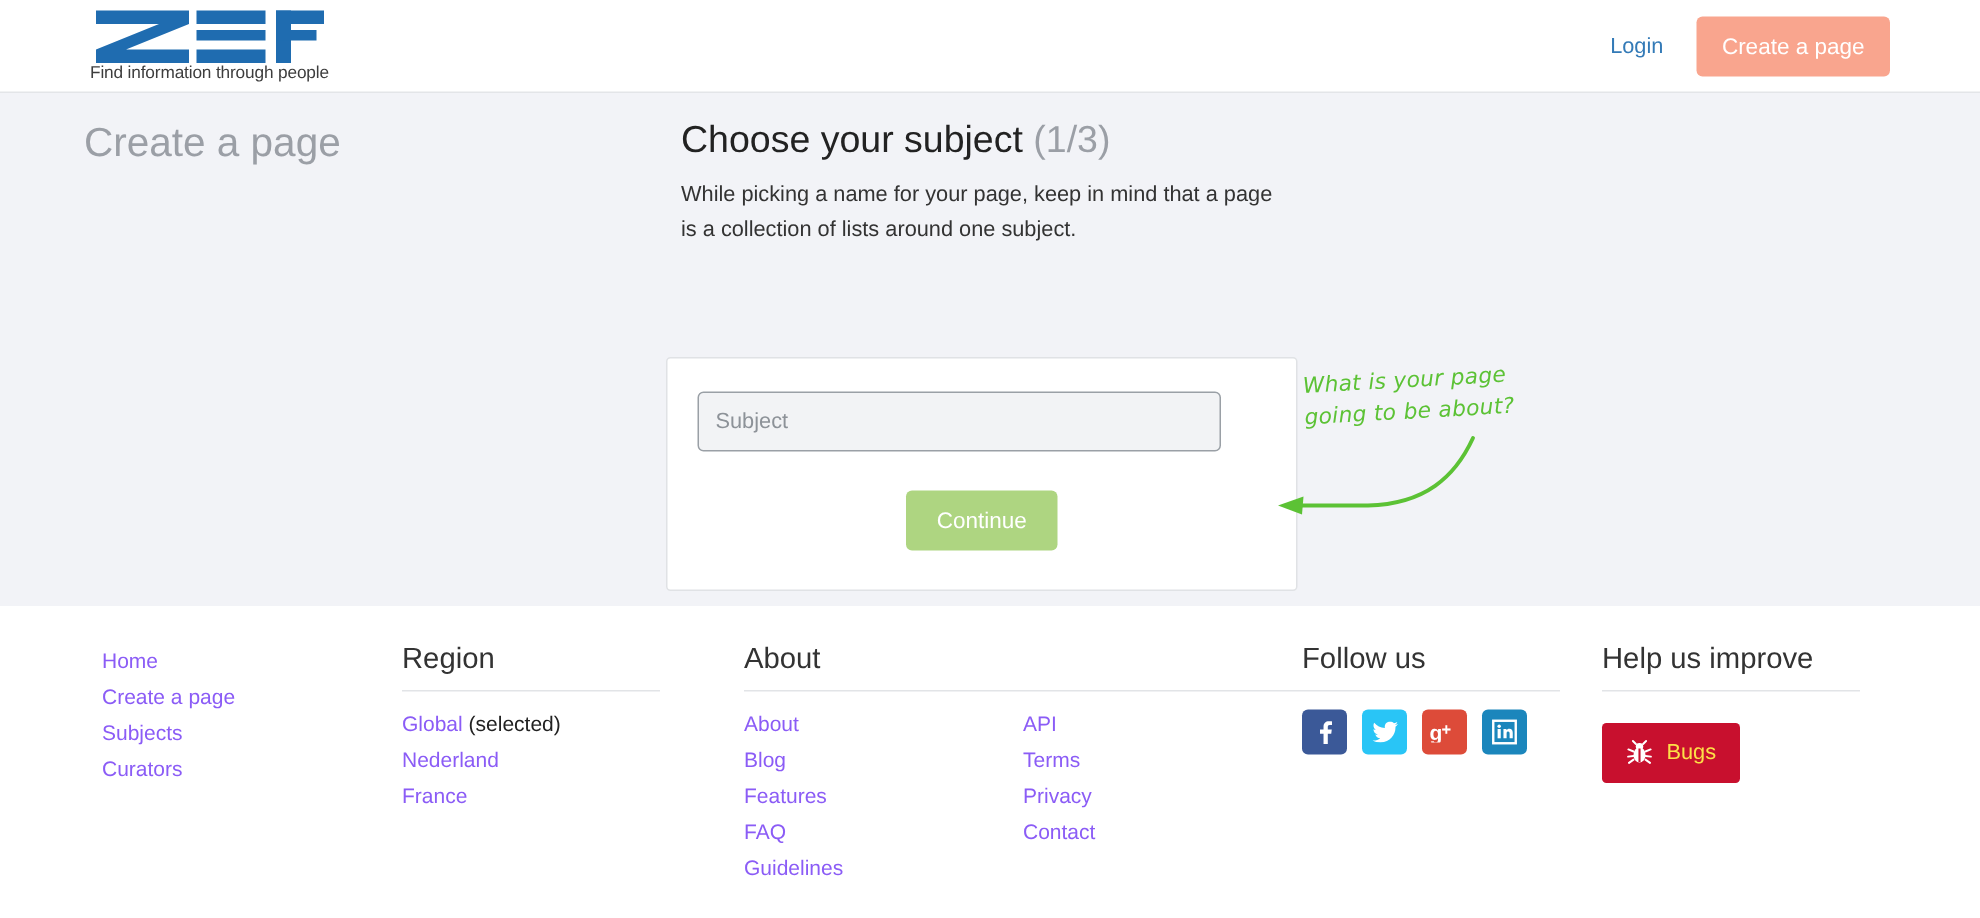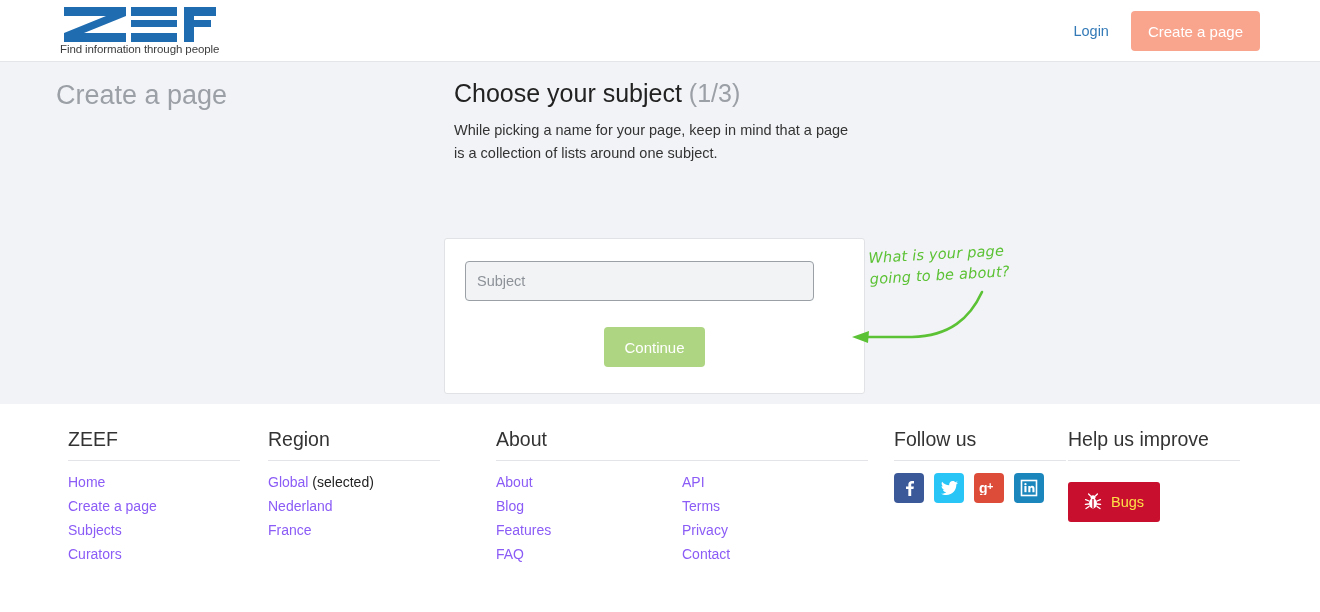--- a/index.html
+++ b/index.html
@@ -198,21 +198,21 @@
     line-height: 24px;
     cursor: pointer;
   }
   .footer-static { color: #222222; }
   .link-row { line-height: 24px; font-size: 14px; }
   .link-row .footer-link { display: inline; }
 
   #col-zeef   { left: 68px;  width: 172px; }
   #col-region { left: 268px; width: 172px; }
   #col-about  { left: 496px; width: 372px; }
-  #col-follow { left: 868px; width: 172px; margin-left: 26px; }
+  #col-follow { left: 868px; width: 172px; }
   #col-help   { left: 1068px; width: 172px; }
 
   .about-cols { display: flex; }
   .about-cols > div { width: 200px; }
 
   .social-row {
     display: flex;
     gap: 10px;
     margin-top: 12px;
   }
@@ -295,21 +295,20 @@
     <svg class="annotation-arrow" width="170" height="70" viewBox="0 0 170 70">
       <path d="M140 4 C 128 30, 108 48, 70 49 L 24 49" stroke="#5cc235" stroke-width="2.6" fill="none" stroke-linecap="round"></path>
       <polygon points="10,49 27,43 26,55" fill="#5cc235"></polygon>
     </svg>
   </div>
 </div>
 
 <div class="site-footer">
 
   <div class="footer-col" id="col-zeef">
-    <h4 class="footer-heading">ZEEF</h4>
     <a class="footer-link" href="#">Home</a>
     <a class="footer-link" href="#">Create a page</a>
     <a class="footer-link" href="#">Subjects</a>
     <a class="footer-link" href="#">Curators</a>
   </div>
 
   <div class="footer-col" id="col-region">
     <h4 class="footer-heading">Region</h4>
     <div class="link-row">
       <a class="footer-link" href="#">Global</a>
@@ -320,20 +319,21 @@
   </div>
 
   <div class="footer-col" id="col-about">
     <h4 class="footer-heading">About</h4>
     <div class="about-cols">
       <div>
         <a class="footer-link" href="#">About</a>
         <a class="footer-link" href="#">Blog</a>
         <a class="footer-link" href="#">Features</a>
         <a class="footer-link" href="#">FAQ</a>
+        <a class="footer-link" href="#">Guidelines</a>
       </div>
       <div>
         <a class="footer-link" href="#">API</a>
         <a class="footer-link" href="#">Terms</a>
         <a class="footer-link" href="#">Privacy</a>
         <a class="footer-link" href="#">Contact</a>
       </div>
     </div>
   </div>
 

